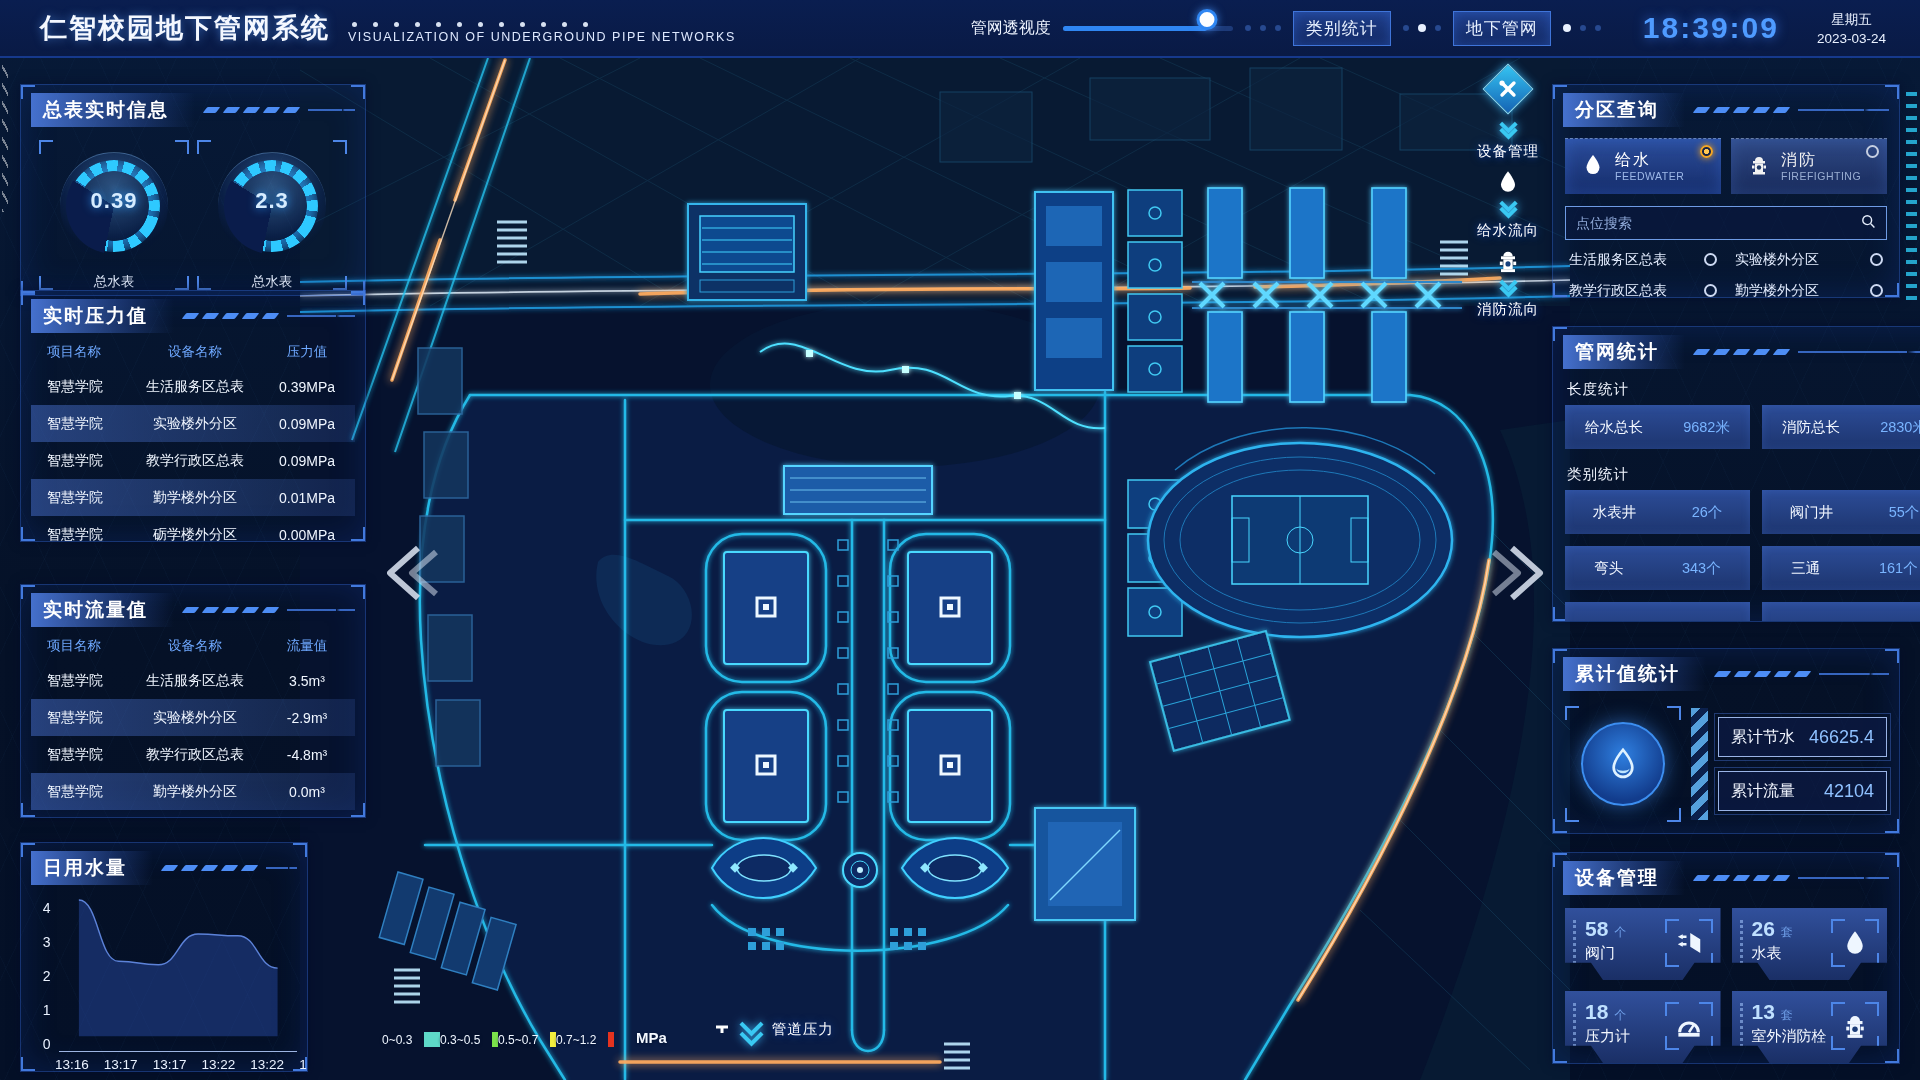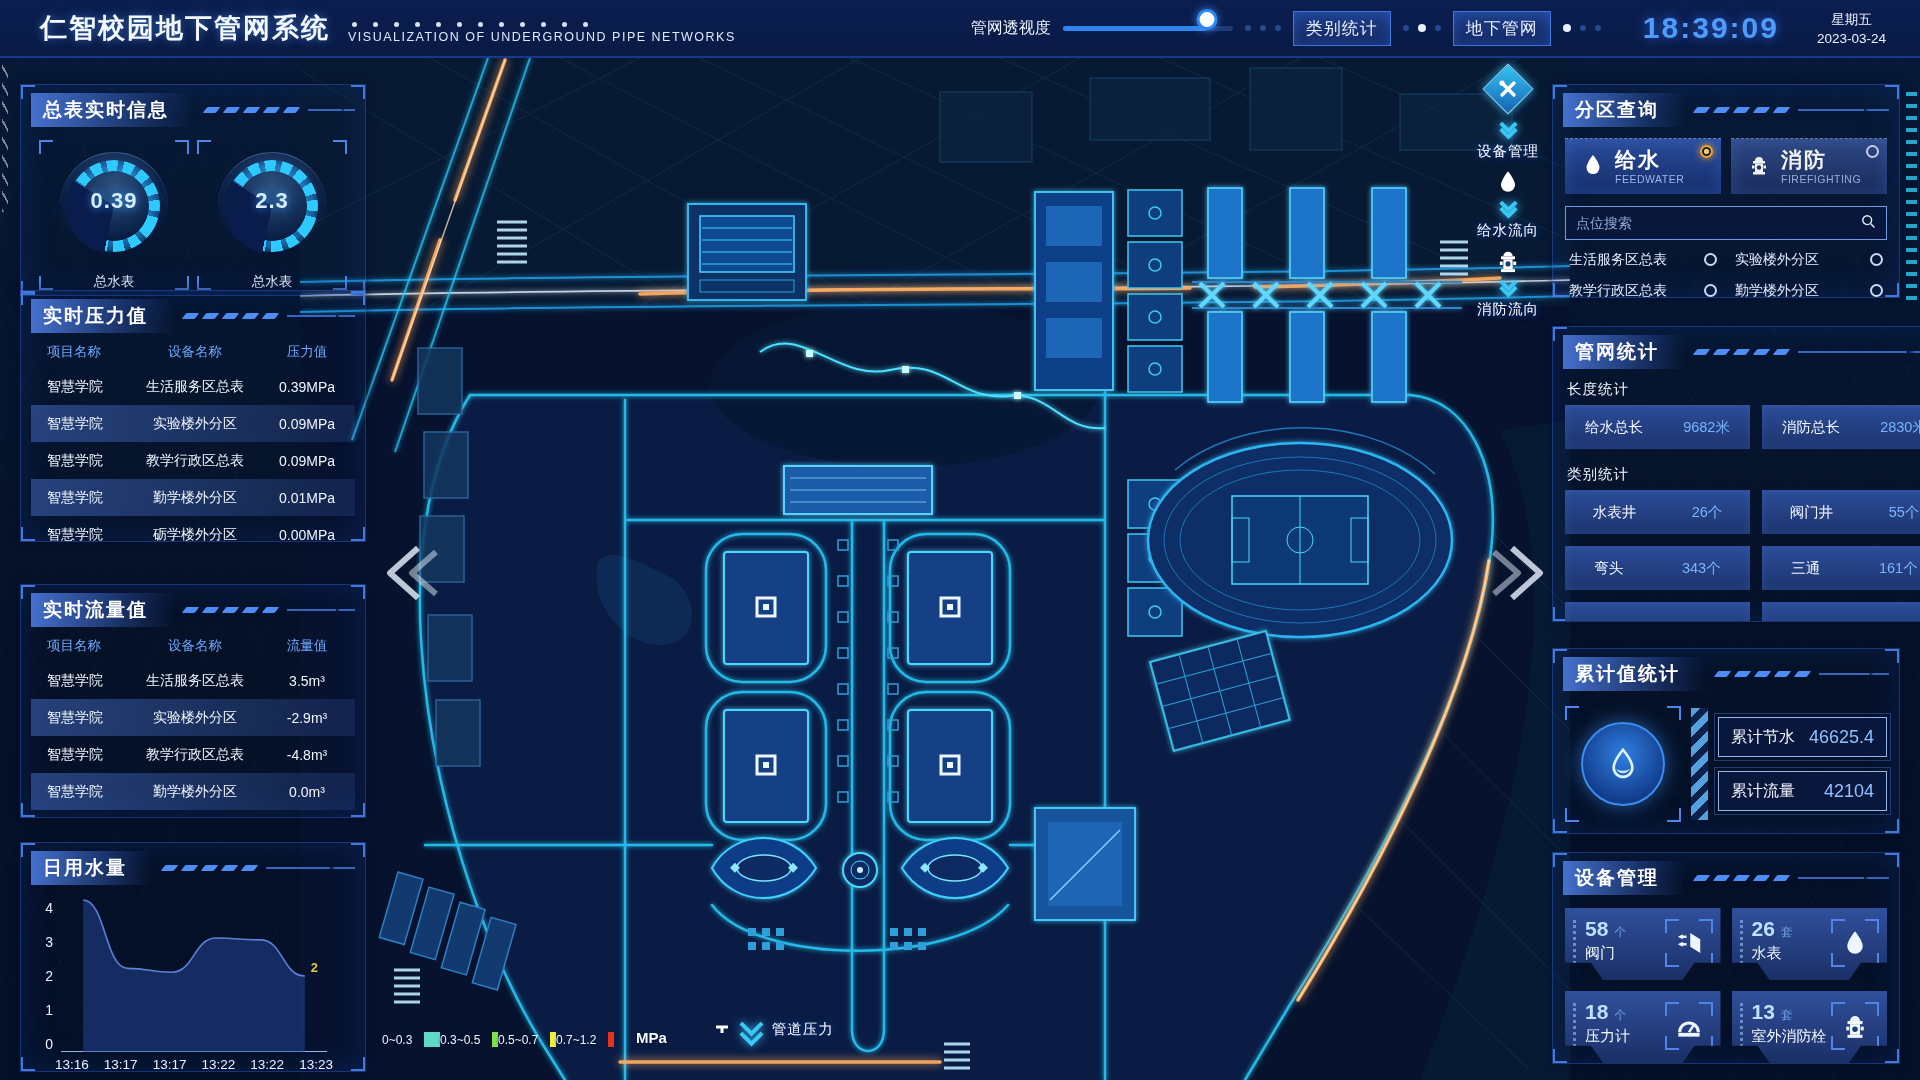--- a/index.html
+++ b/index.html
@@ -86,21 +86,21 @@
   .plot svg{position:absolute;inset:0;overflow:visible}
   .endlbl{position:absolute;font-size:13px;font-weight:bold;color:#e9c43d}
   .xax{display:flex;justify-content:space-between;width:278px;margin:5px 0 0 34px;font-size:13.5px;color:#eaf2ff}
 
   
   .tabs{display:flex;gap:10px;margin:10px 12px 0}
   .tab{flex:1;height:56px;position:relative;display:flex;align-items:center;gap:10px;padding-left:16px;cursor:pointer;
     background:linear-gradient(180deg,rgba(52,90,180,.8),rgba(24,48,116,.85));border-top:1px dashed rgba(170,205,255,.55);
     box-shadow:inset 0 0 16px rgba(70,130,250,.3)}
   .tab .tcol{display:flex;flex-direction:column;line-height:1.15}
-  .tab .tzh{font-size:21px;font-weight:bold;color:#fff;letter-spacing:2px}
+  .tab .tzh{font-size:16px;font-weight:normal;color:#fff;letter-spacing:2px}
   .tab .ten{font-size:10.5px;color:#9db8e8;letter-spacing:.5px}
   .radio{position:absolute;top:6px;right:8px;width:13px;height:13px;border-radius:50%;border:2px solid #cdd9f2}
   .radio.sel{border-color:#f5a623;background:radial-gradient(circle,#ffc753 0 40%,rgba(20,30,60,.9) 45%);box-shadow:0 0 7px #f5a623}
   .search{margin:12px 12px 0;height:30px;border:1px solid #6e9be4;display:flex;align-items:center;padding:16px 10px;gap:8px;background:rgba(10,24,66,.5)}
   .search input{flex:1;background:transparent;border:none;outline:none;color:#dfe9fb;font-size:14px;font-family:"Liberation Sans",sans-serif}
   .search input::placeholder{color:#8fa9d8}
   .zlist{display:grid;grid-template-columns:1fr 1fr;column-gap:18px;margin:4px 16px 0}
   .zitem{display:flex;align-items:center;justify-content:space-between;height:31px;font-size:14px;color:#e4edff;cursor:pointer}
   .zitem .zr{width:13px;height:13px;border-radius:50%;border:2px solid #cdd9f2}
 
@@ -597,21 +597,21 @@
         </div>
       <div class="trow hl">
           <span>智慧学院</span>
           <span>勤学楼外分区</span>
           <span>0.0m³</span>
         </div>
       <div class="trow"></div>
     </div>
   </section>
 
-  <section class="panel corners" style="left:20px;top:842px;width:346px;height:230px">
+  <section class="panel corners" style="left:20px;top:842px;width:288px;height:230px">
     <div class="p-hd">
         <span class="ttl">日用水量</span>
       <span class="slashes">
           <i></i>
           <i></i>
           <i></i>
           <i></i>
           <i></i>
         </span>
         <span class="hd-line"></span>

